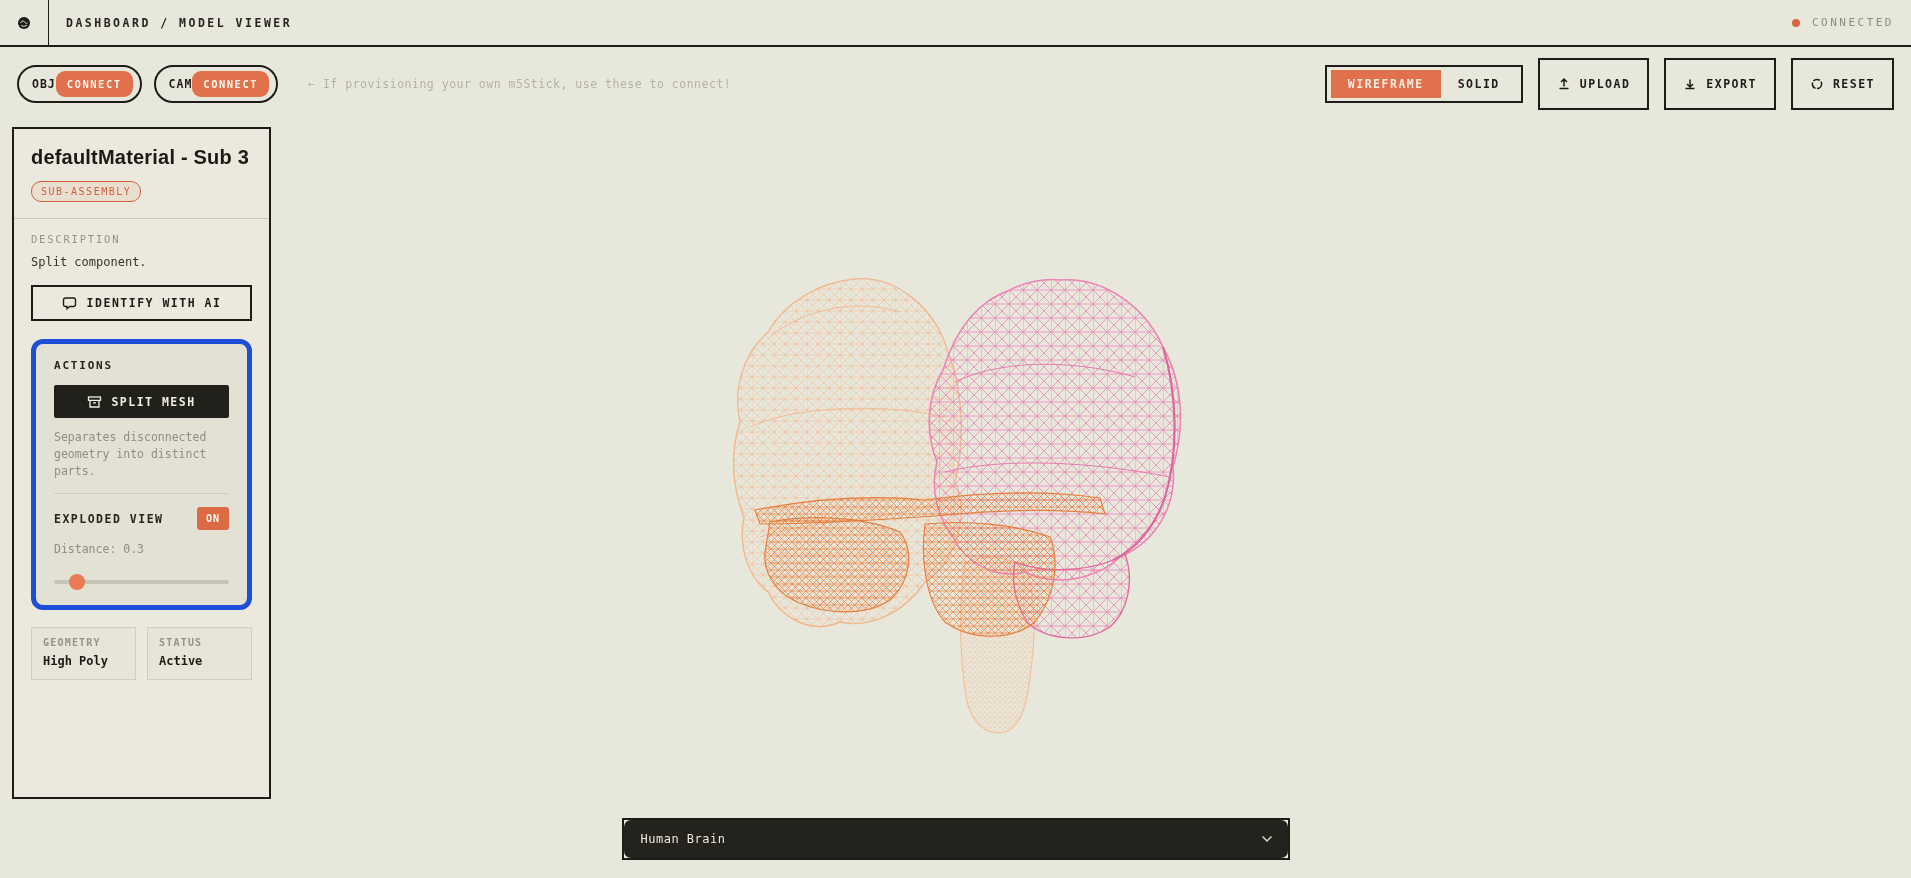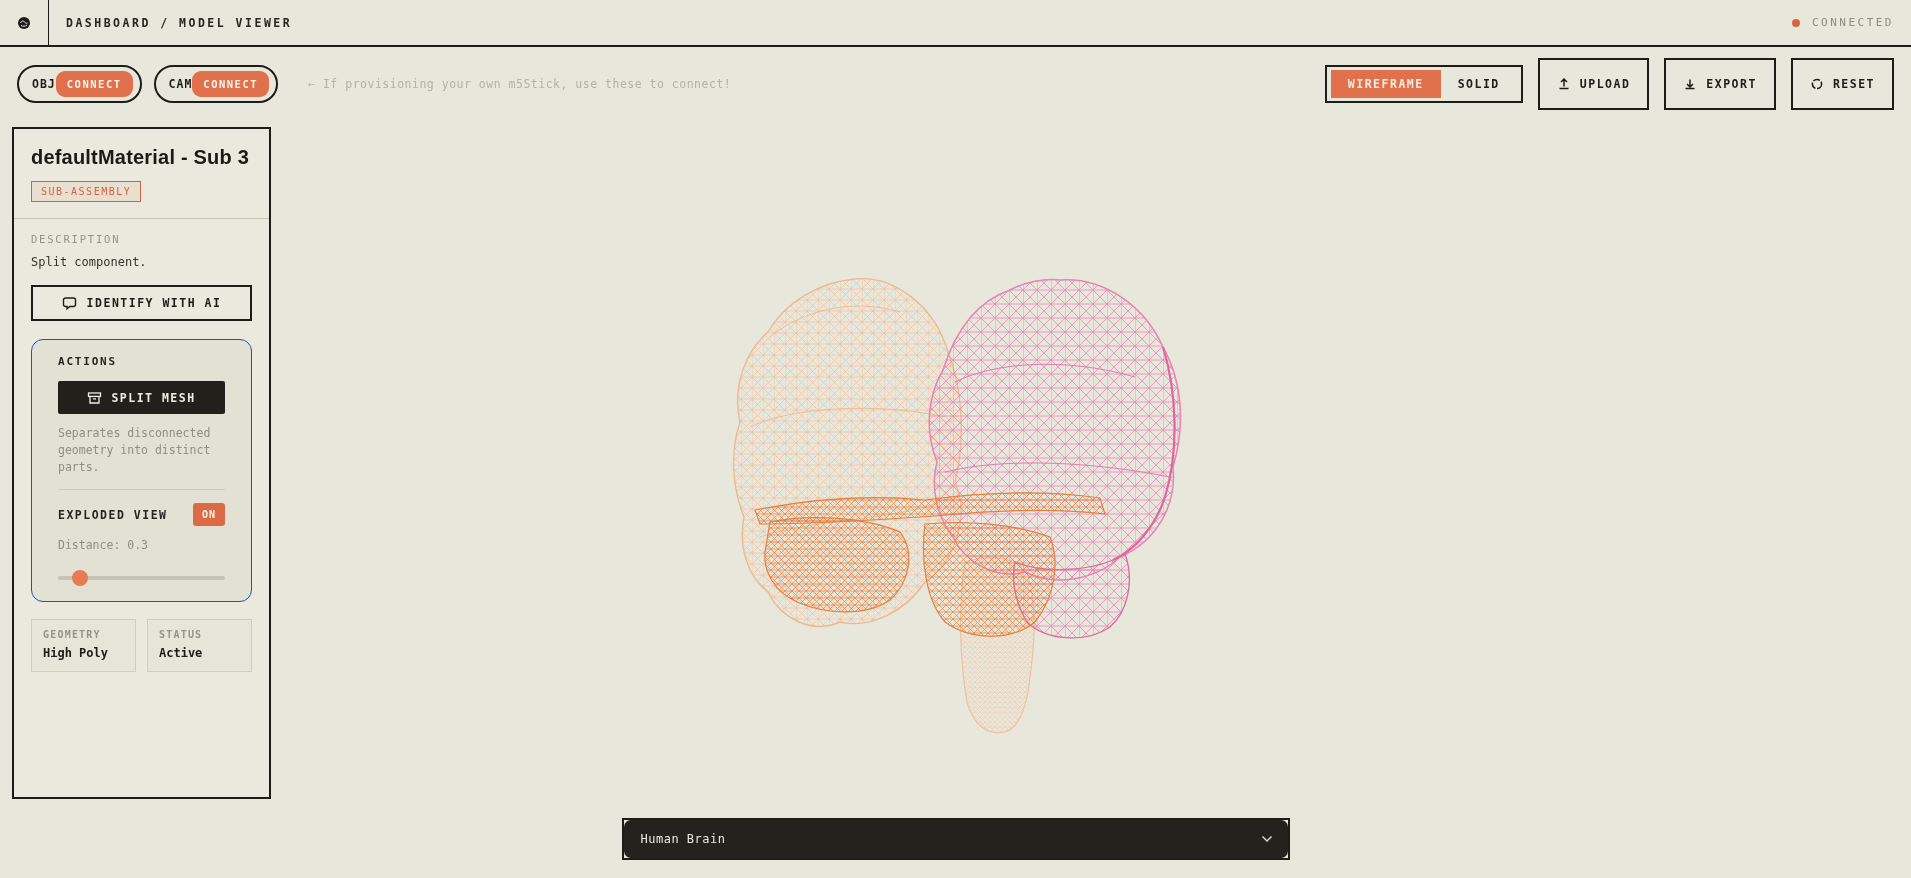--- a/index.html
+++ b/index.html
@@ -61,33 +61,33 @@
 
   
   .panel {
     position:absolute; left:12px; top:127px; width:259px; height:672px;
     background:#ebe9dd; border:2px solid #1d1c17; padding:17px;
   }
   .panel-title { font-family:"Liberation Sans", sans-serif; font-weight:bold; font-size:20px; color:#1b1a15; letter-spacing:0.2px; }
   .badge {
     display:inline-block; margin-top:12px;
     border:1.5px solid #d2613d; color:#d2613d; background:rgba(210,97,61,0.07);
-    border-radius:0; font-size:10px; letter-spacing:1.5px; padding:4px 9px;
+    border-radius:10px; font-size:10px; letter-spacing:1.5px; padding:4px 9px;
   }
   .panel-divider { border:none; border-top:1px solid #c9c7ba; margin:16px -17px 14px; }
   .sec-label { font-size:10.5px; letter-spacing:1.8px; color:#94938
 8; color:#94938a; }
   .desc-text { margin-top:10px; font-size:12px; color:#35342d; }
   .identify-btn {
     margin-top:16px; width:100%; height:36px; border:2px solid #1d1c17; background:transparent;
     display:flex; align-items:center; justify-content:center; gap:10px; cursor:pointer;
     font-family:"DejaVu Sans Mono", monospace; font-size:11.5px; font-weight:bold; letter-spacing:1.5px; color:#1d1c17;
   }
   .actions-card {
-    margin-top:18px; background:#e3e1d4; border:1px solid #1d4ed8; border-radius:12px; padding:15px 26px;
+    margin-top:18px; background:#e3e1d4; border:5px solid #1d4ed8; border-radius:12px; padding:15px 18px;
   }
   .actions-label { font-size:11px; font-weight:bold; letter-spacing:1.8px; color:#26251f; }
   .split-btn {
     margin-top:13px; width:100%; height:33px; border:none; background:#21201a; border-radius:2px;
     display:flex; align-items:center; justify-content:center; gap:9px; cursor:pointer;
     font-family:"DejaVu Sans Mono", monospace; font-size:11.5px; font-weight:bold; letter-spacing:1.5px; color:#efeee3;
   }
   .split-caption { margin-top:11px; font-size:11.5px; line-height:17px; color:#8f8e83; }
   .card-divider { border:none; border-top:1px solid #cfcdbf; margin:13px 0; }
   .exploded-row { display:flex; align-items:center; justify-content:space-between; }

